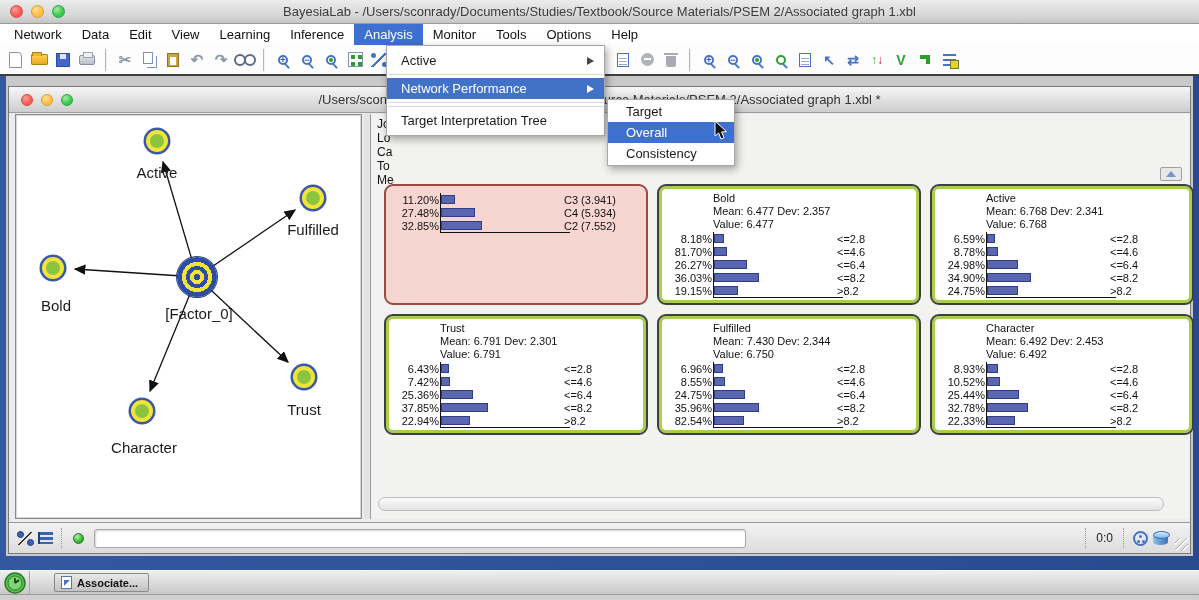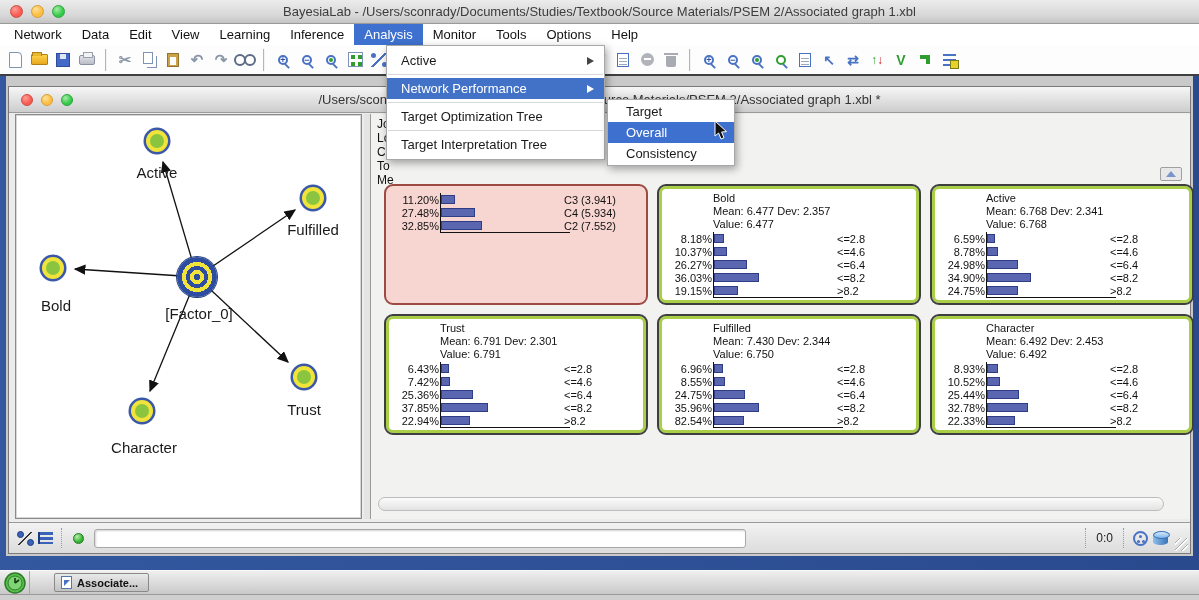--- a/index.html
+++ b/index.html
@@ -383,21 +383,21 @@
                 </div>
                 <div class="prows">
                   <div class="prow">
                     <span class="ppct">8.18%</span>
                     <span class="pbararea">
                       <span class="pbar" style="width: 10.225px;"></span>
                     </span>
                     <span class="plbl">&lt;=2.8</span>
                   </div>
                   <div class="prow">
-                    <span class="ppct">10.37%</span>
+                    <span class="ppct">81.70%</span>
                     <span class="pbararea">
                       <span class="pbar" style="width: 12.9625px;"></span>
                     </span>
                     <span class="plbl">&lt;=4.6</span>
                   </div>
                   <div class="prow">
                     <span class="ppct">26.27%</span>
                     <span class="pbararea">
                       <span class="pbar" style="width: 32.8375px;"></span>
                     </span>
@@ -651,23 +651,20 @@
 
   <div class="dropdown">
     <div class="mi has-sub">
         <span>Active</span>
       </div>
     <div class="msep"></div>
     <div class="mi hl has-sub">
         <span>Network Performance</span>
       </div>
     <div class="msep"></div>
-    <div class="mi">
-        <span>Target Optimization Tree</span>
-      </div>
     <div class="msep"></div>
     <div class="mi">
         <span>Target Interpretation Tree</span>
       </div>
   </div>
 
   <div class="submenu">
     <div class="smi">
         <span>Target</span>
       </div>

